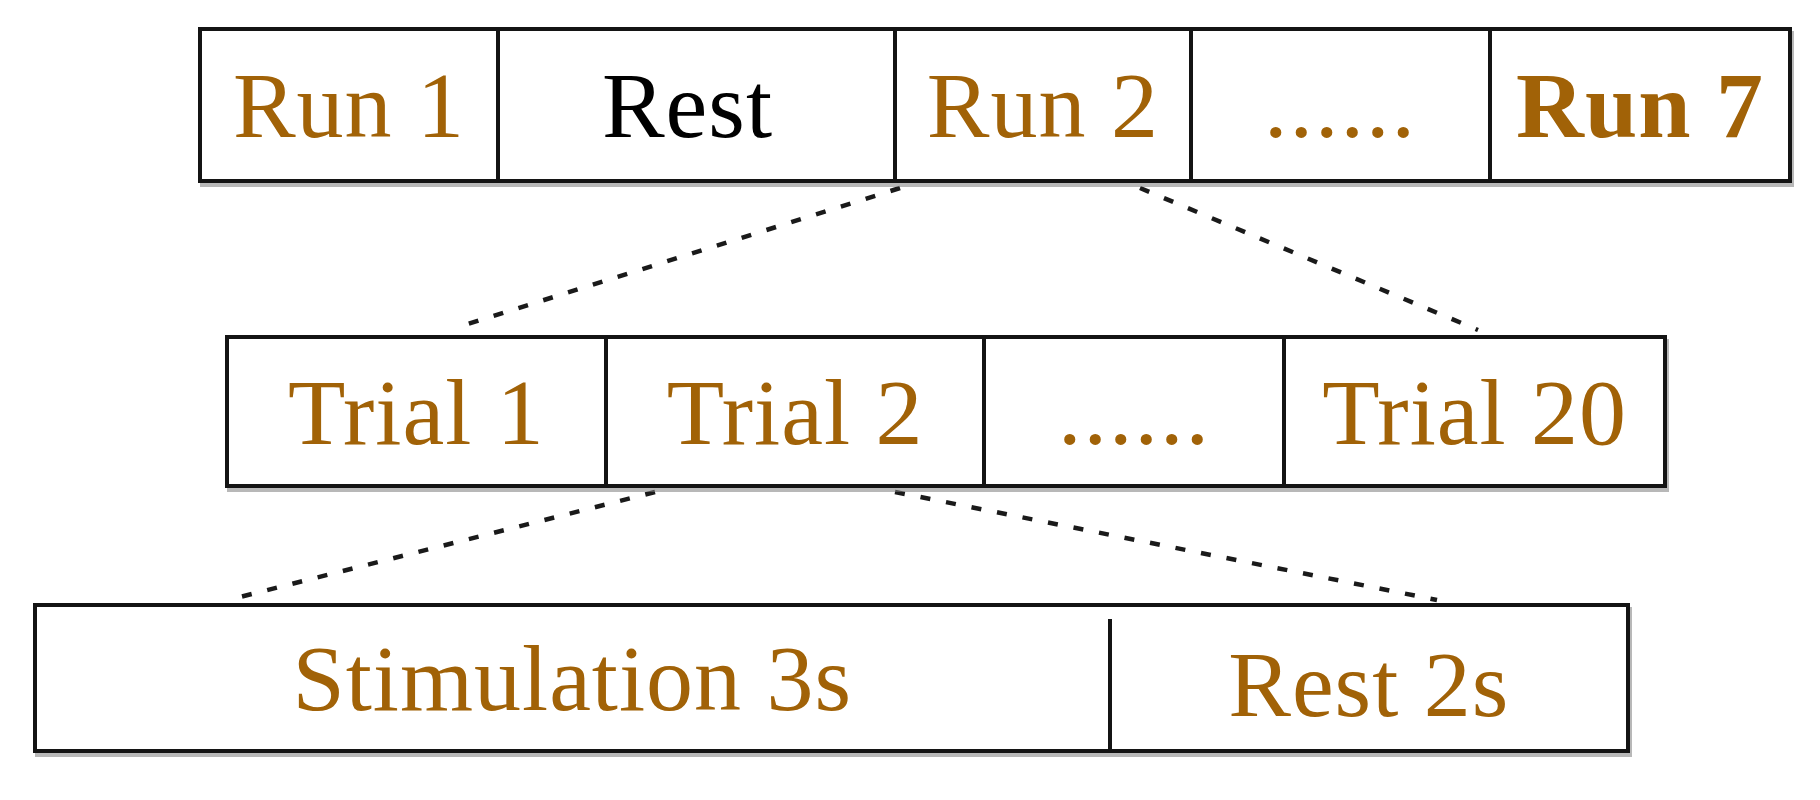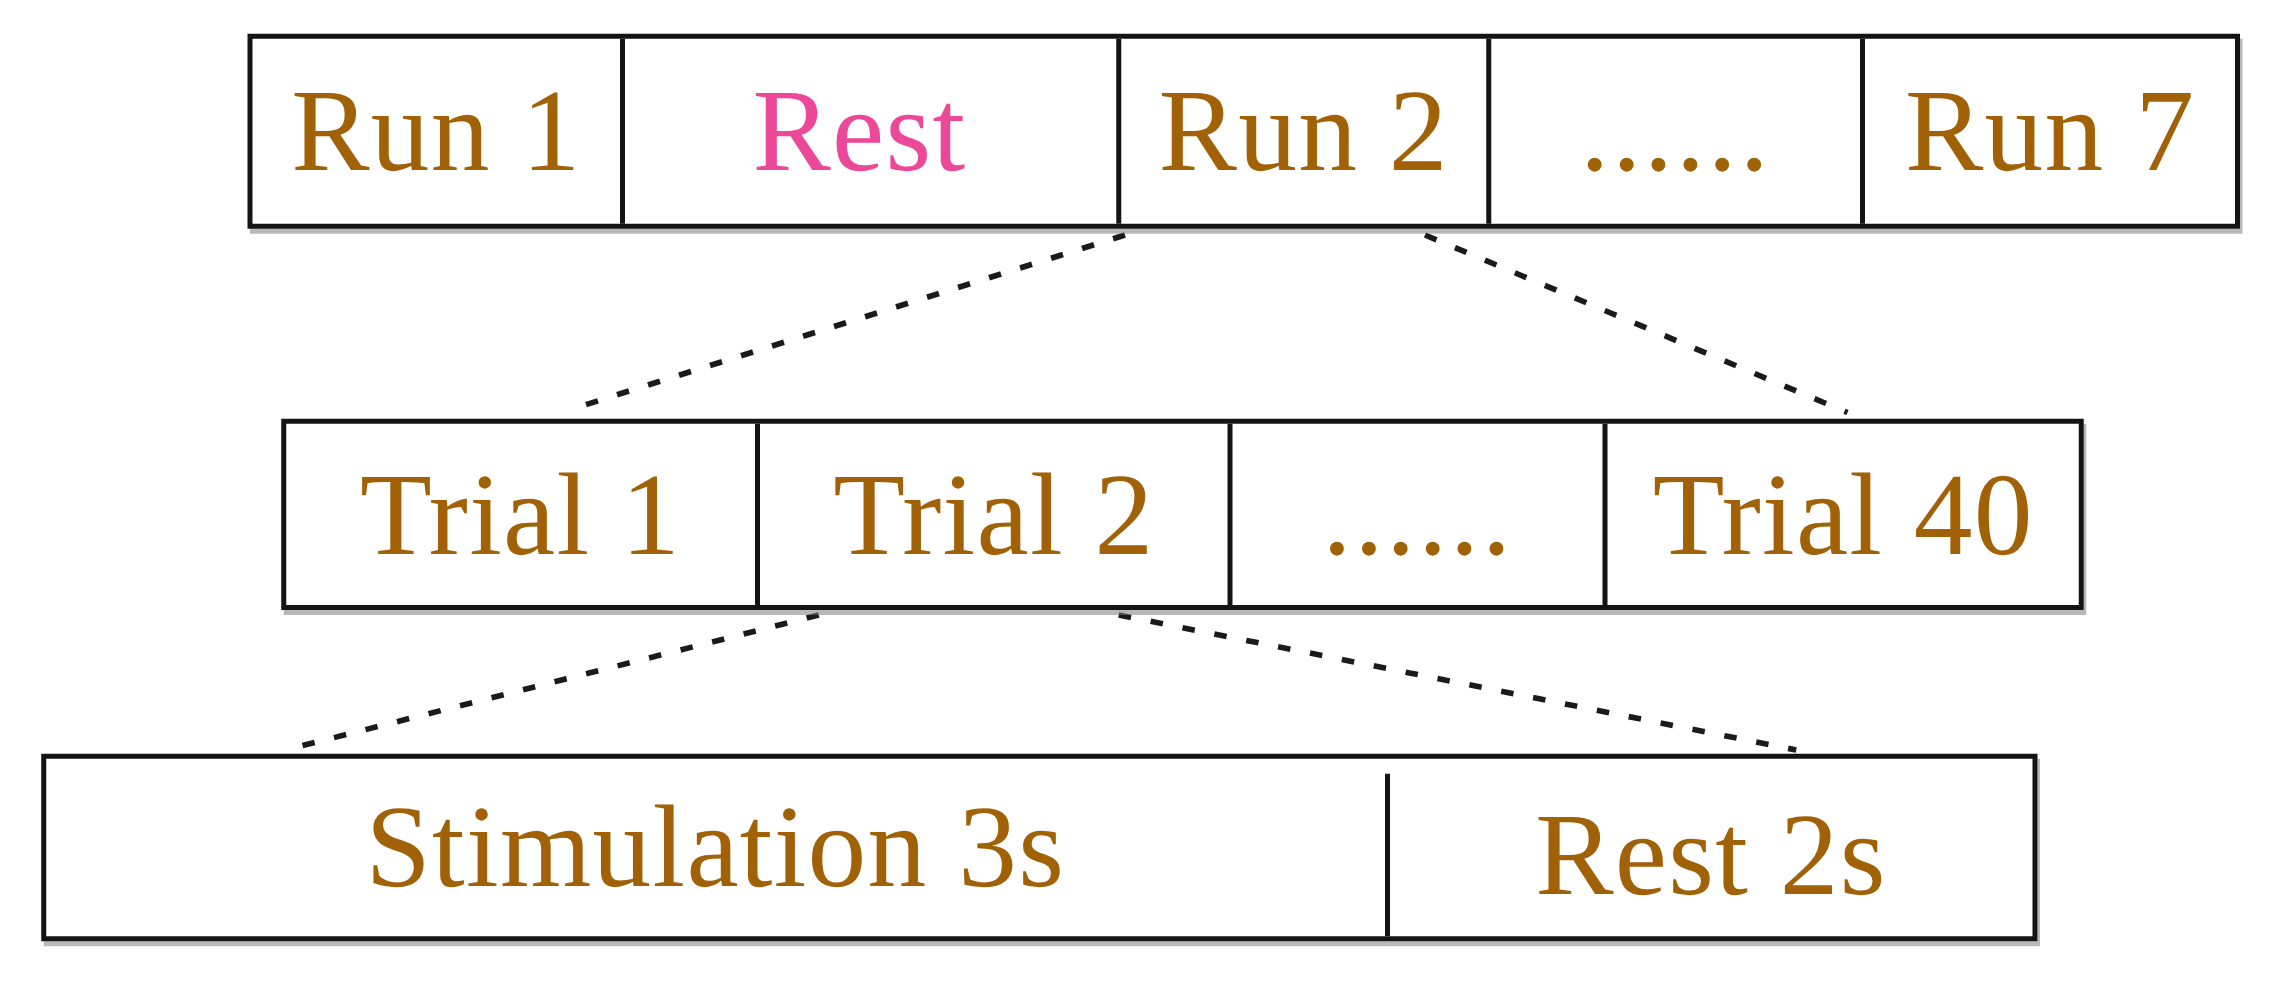--- a/index.html
+++ b/index.html
@@ -34,32 +34,32 @@
   }
   .tier .cell + .cell {
     border-left: 4px solid #141414;
   }
   .cell span {
     font-size: 94px;
     line-height: 1;
     color: #a16207;
     letter-spacing: 1px;
   }
-  .cell.muted span { color: #ec4899; }
+  .cell.muted span { color: #000000; }
   .cell.dots span { letter-spacing: 2px; }
 
   
   #runs-row   { left: 198px; top: 27px;  width: 1594px; height: 156px; }
   #trials-row { left: 225px; top: 335px; width: 1442px; height: 153px; }
   #phases-row { left: 33px;  top: 603px; width: 1597px; height: 150px; }
 
   
   #runs-row   .c0 { flex-grow: 302; } #runs-row .c1 { flex-grow: 385; }
   #runs-row   .c2 { flex-grow: 300; margin-left: 18px; } #runs-row .c3 { flex-grow: 303; }
-  #runs-row   .c4 { flex-grow: 304; }
+  #runs-row   .c4 { flex-grow: 304; font-weight: bold; }
   #trials-row .c0 { flex-grow: 380; } #trials-row .c1 { flex-grow: 380; }
   #trials-row .c2 { flex-grow: 300; } #trials-row .c3 { flex-grow: 382; }
   #phases-row .c0 { flex-grow: 420; } #phases-row .c1 { flex-grow: 795; border-radius: 11px; }
   #phases-row .c2 { flex-grow: 382; margin-top: 12px; }
 
   svg.connectors {
     position: absolute;
     left: 0; top: 0;
     width: 1820px; height: 800px;
     pointer-events: none;
@@ -104,21 +104,21 @@
     <div class="cell c0">
       <span>Trial 1</span>
     </div>
     <div class="cell c1">
       <span>Trial 2</span>
     </div>
     <div class="cell c2 dots">
       <span>......</span>
     </div>
     <div class="cell c3">
-      <span>Trial 40</span>
+      <span>Trial 20</span>
     </div>
   </div>
 
   <div class="tier" id="phases-row">
     <div class="cell c1">
       <span>Stimulation 3s</span>
     </div>
     <div class="cell c2">
       <span>Rest 2s</span>
     </div>

